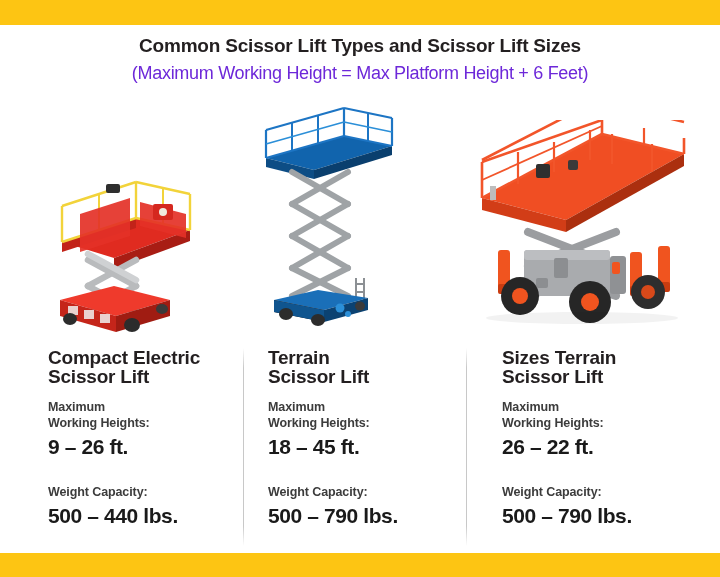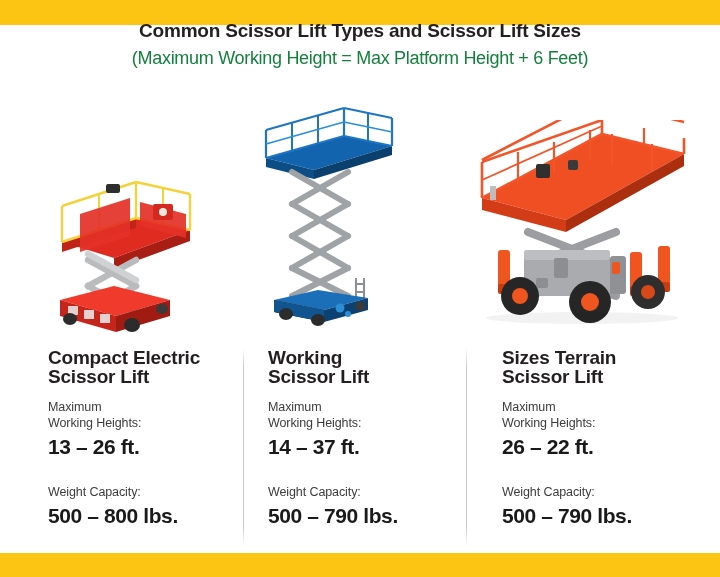--- a/index.html
+++ b/index.html
@@ -22,36 +22,36 @@
     position: absolute;
     left: 0;
     width: 720px;
     background: #fdc513;
   }
   .bar-top { top: 0; height: 25px; }
   .bar-bottom { top: 553px; height: 24px; }
 
   .headings {
     position: absolute;
-    top: 19px;
+    top: 34px;
     left: 0;
     width: 720px;
     text-align: center;
   }
   .title {
     font-size: 19px;
     font-weight: bold;
     color: #231f20;
     letter-spacing: -0.2px;
     line-height: 24px;
   }
   .subtitle {
     font-size: 18px;
     font-weight: normal;
-    color: #15803d;
+    color: #6d28d9;
     line-height: 26px;
     margin-top: 2px;
     letter-spacing: -0.3px;
   }
 
   
   .art-area {
     position: absolute;
     top: 100px;
     left: 0;
@@ -92,21 +92,21 @@
 
   .col-title {
     font-size: 19px;
     font-weight: bold;
     color: #231f20;
     line-height: 19px;
     letter-spacing: -0.2px;
   }
   .label {
     font-size: 12.5px;
-    font-weight: normal;
+    font-weight: bold;
     color: #3c3c3c;
     line-height: 16px;
     letter-spacing: -0.1px;
   }
   .label-block { margin-top: 13px; }
   .value {
     font-size: 21px;
     font-weight: bold;
     color: #1a1a1a;
     line-height: 26px;
@@ -310,35 +310,35 @@
 
   <div class="col col-1">
     <div class="col-title">
       <span>Compact Electric</span><br>
       <span>Scissor Lift</span>
     </div>
     <div class="label label-block">
       <span>Maximum</span><br>
       <span>Working Heights:</span>
     </div>
-    <div class="value">13 – 26 ft.</div>
+    <div class="value">9 – 26 ft.</div>
     <div class="label gap">Weight Capacity:</div>
-    <div class="value">500 – 800 lbs.</div>
+    <div class="value">500 – 440 lbs.</div>
   </div>
 
   <div class="col col-2">
     <div class="col-title">
-      <span>Working</span><br>
+      <span>Terrain</span><br>
       <span>Scissor Lift</span>
     </div>
     <div class="label label-block">
       <span>Maximum</span><br>
       <span>Working Heights:</span>
     </div>
-    <div class="value">14 – 37 ft.</div>
+    <div class="value">18 – 45 ft.</div>
     <div class="label gap">Weight Capacity:</div>
     <div class="value">500 – 790 lbs.</div>
   </div>
 
   <div class="col col-3">
     <div class="col-title">
       <span>Sizes Terrain</span><br>
       <span>Scissor Lift</span>
     </div>
     <div class="label label-block">

